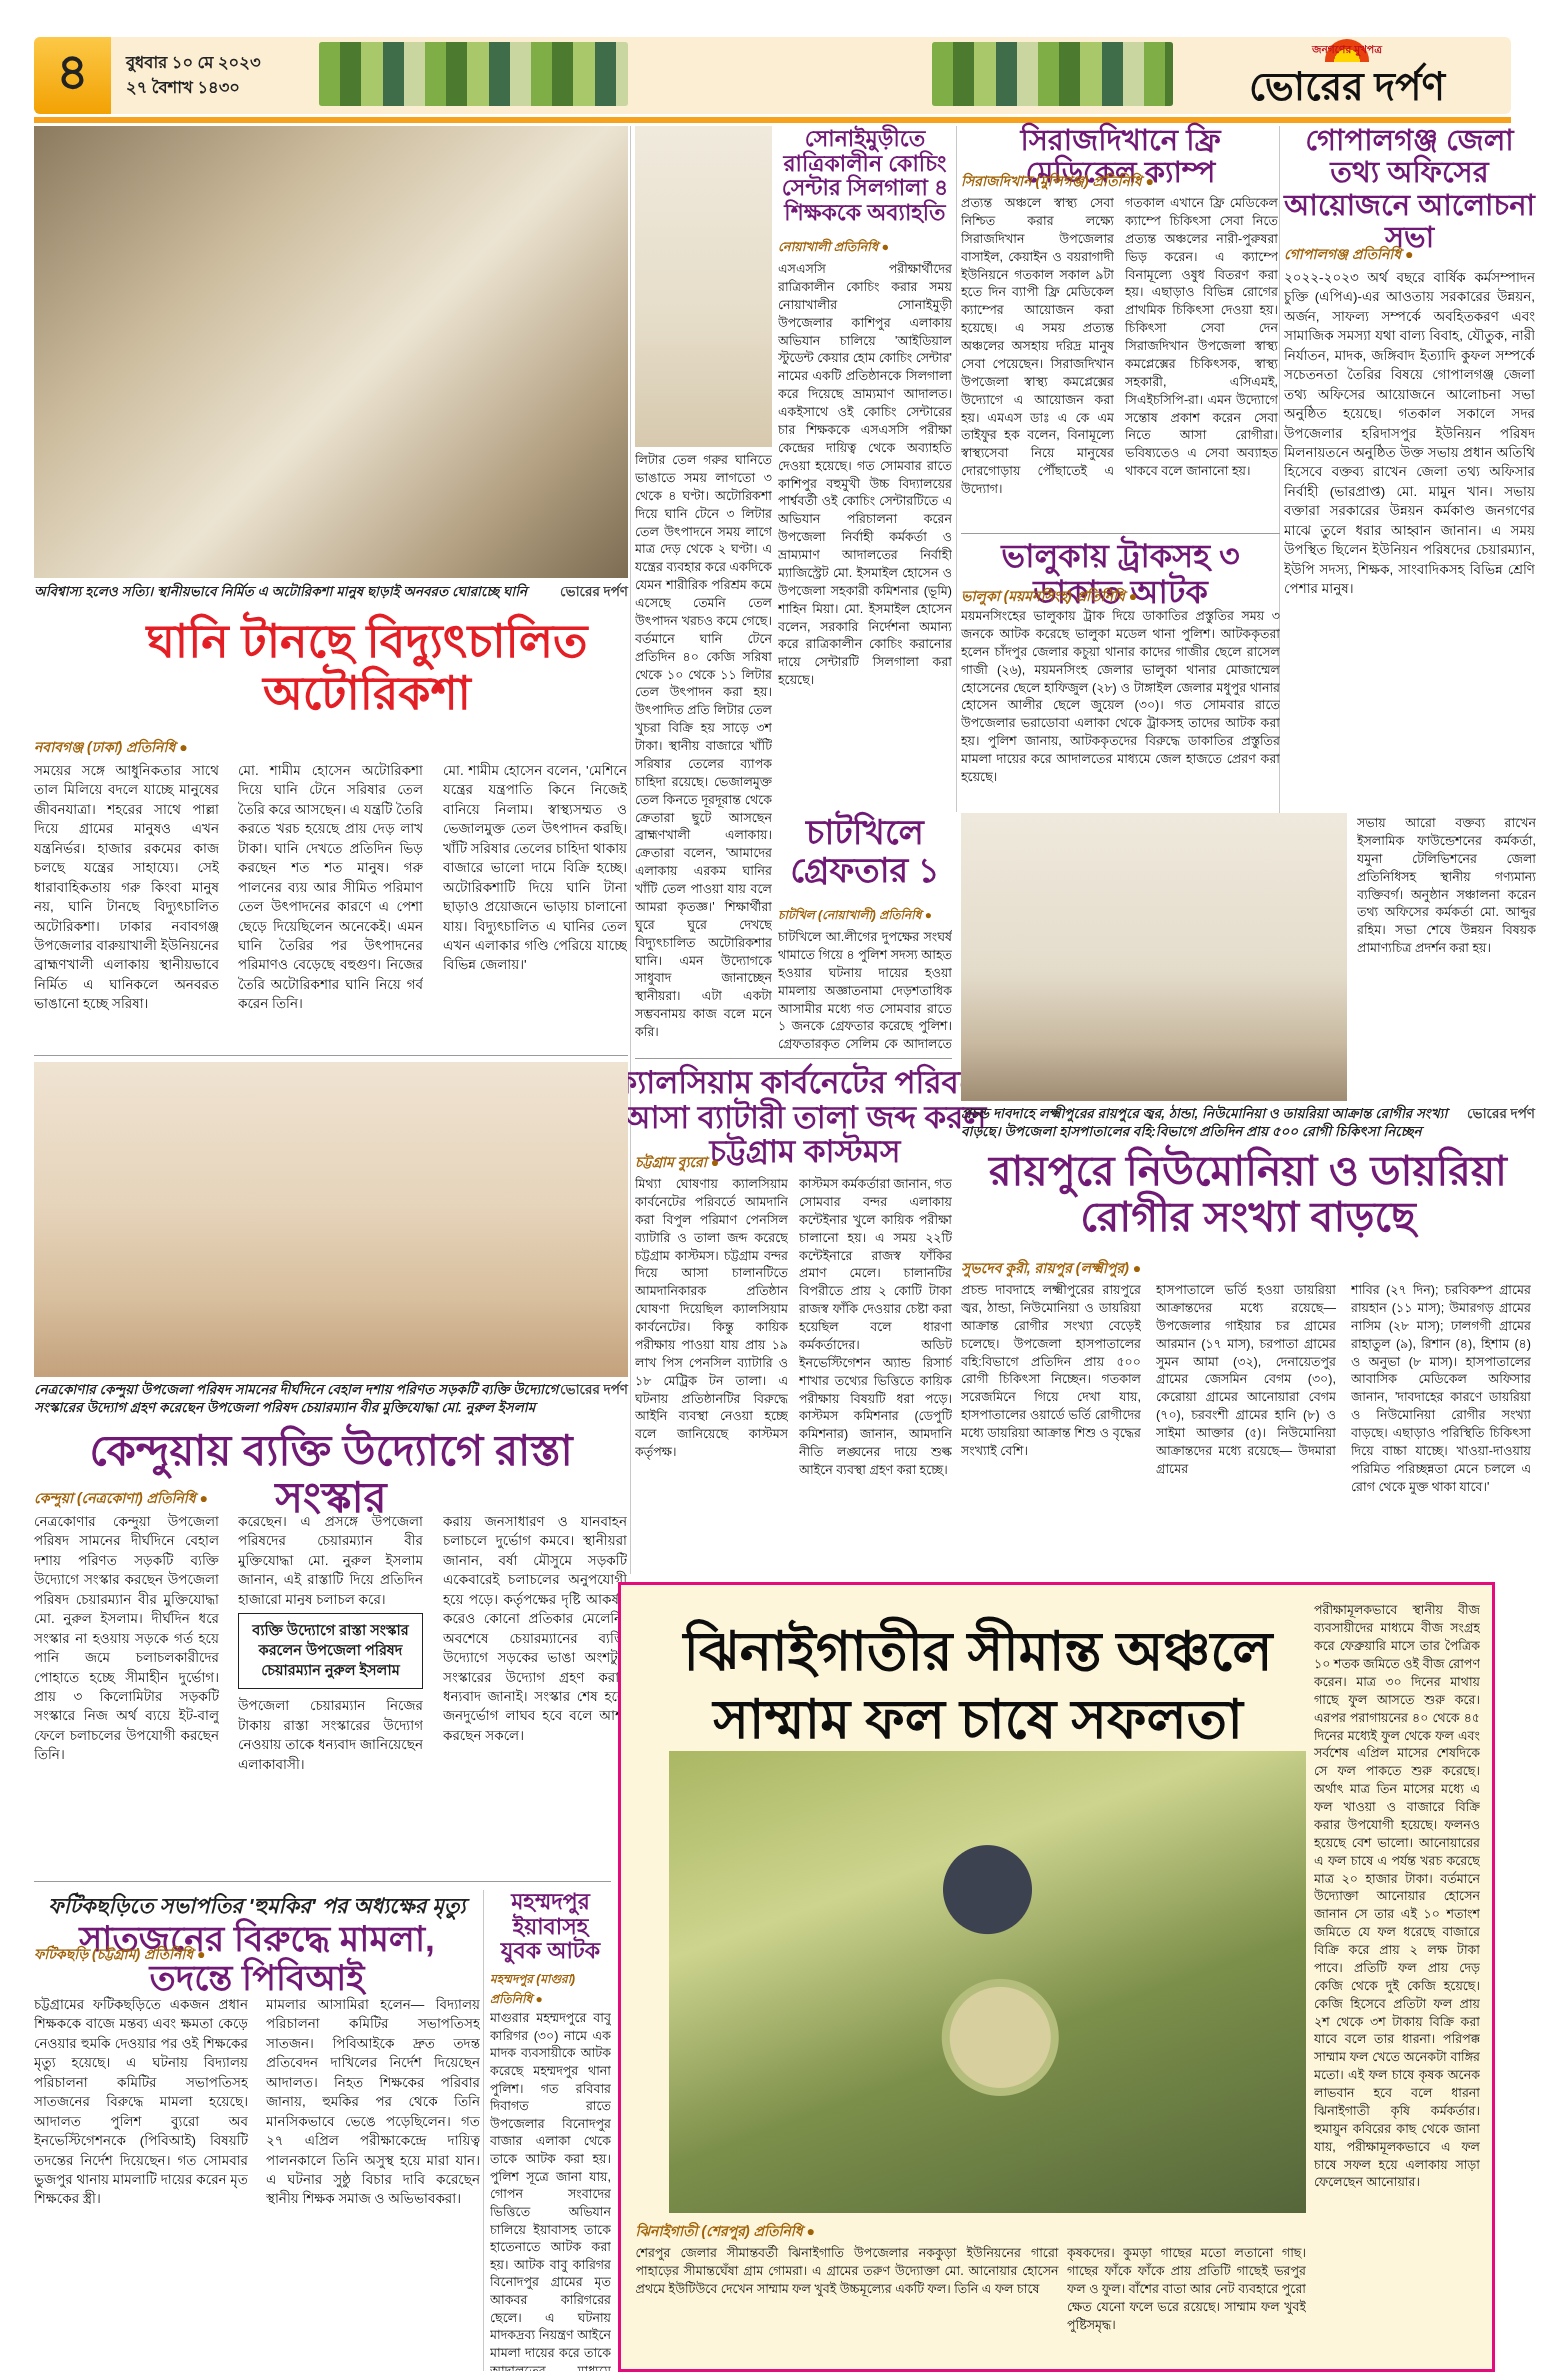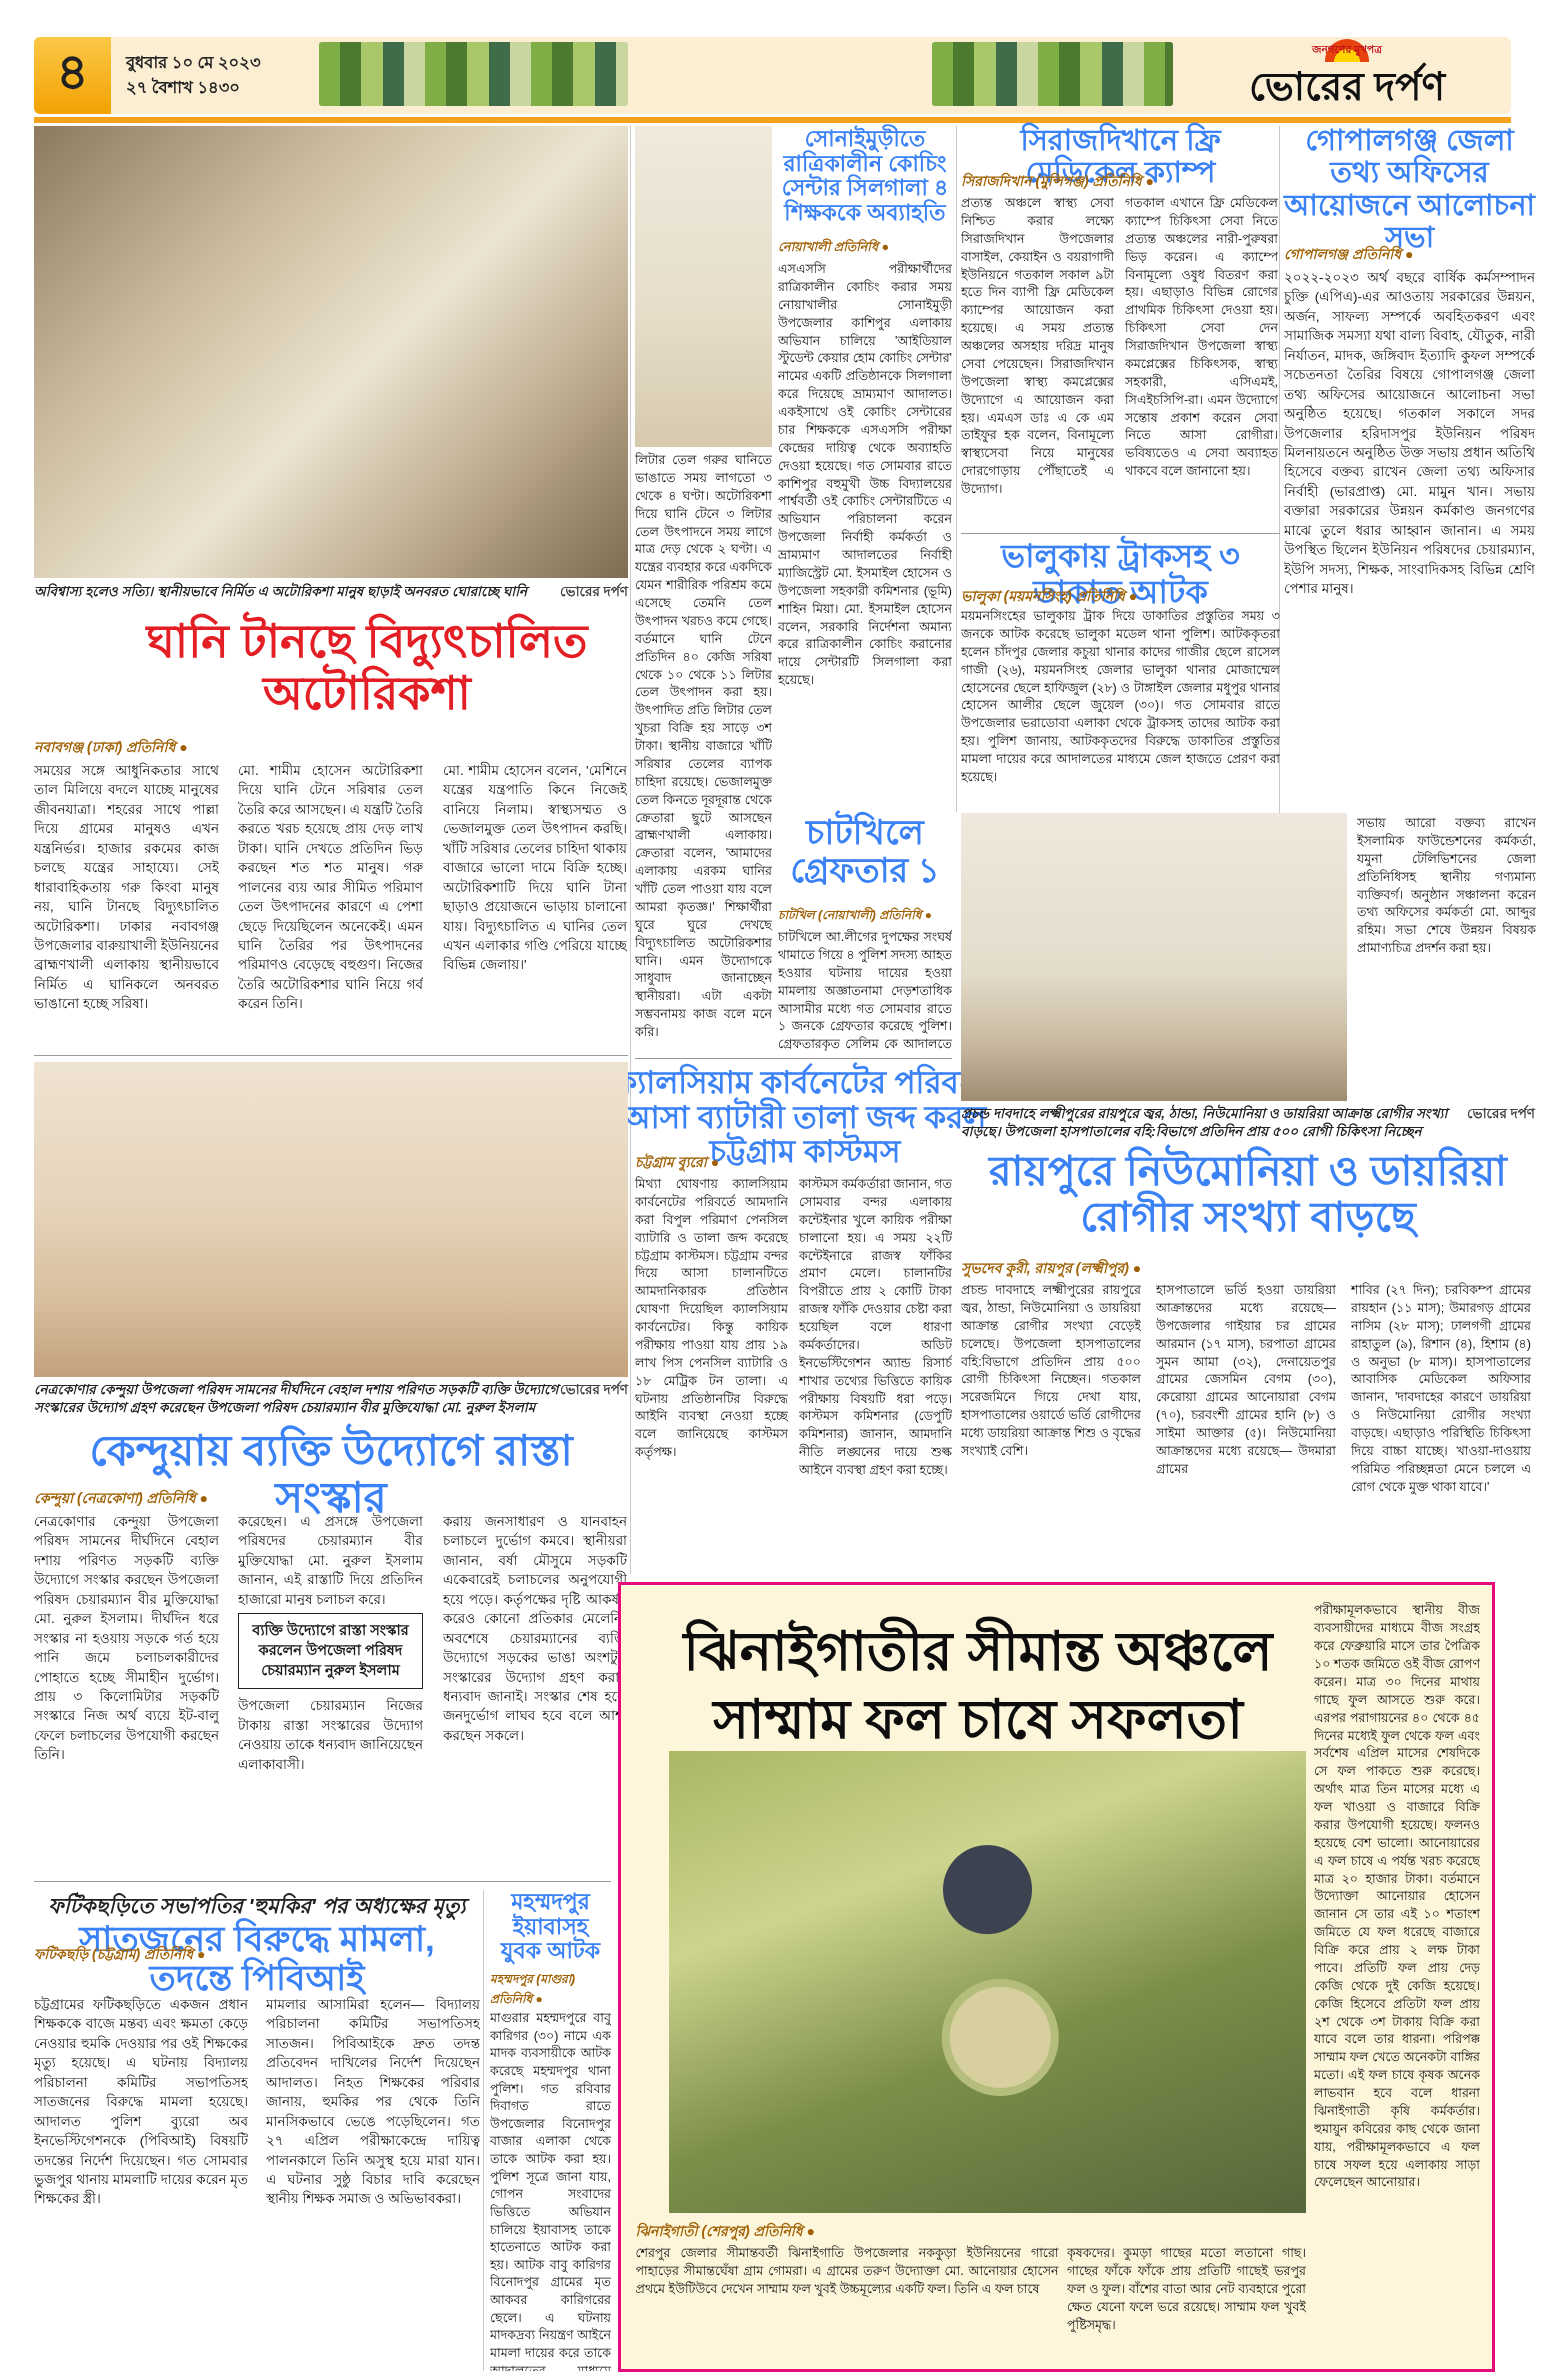--- a/index.html
+++ b/index.html
@@ -17,21 +17,21 @@
   .section-title{top:44px;font-size:44px;font-weight:bold;color:#111;text-align:center;letter-spacing:1px;}
   .tagline{top:42px;font-size:10.6px;color:#c2121c;font-weight:bold;text-align:center;}
   .masthead-logo{top:56px;font-size:39px;font-weight:bold;color:#111;text-align:center;white-space:nowrap;}
   .sun{top:39px;width:44px;height:23px;background:radial-gradient(circle at 50% 100%,#ffd400 0 40%,#e8420e 41% 75%,transparent 76%);
        border-radius:44px 44px 0 0;}
   .orange-rule{left:34px;top:117px;width:1477px;height:5.8px;background:#f6a21d;}
   
   .photo{background:linear-gradient(135deg,#d9cdb4,#efe8d8 35%,#bfae8e 70%,#9b8a6c);}
   .caption{font-size:13.5px;font-weight:bold;font-style:italic;color:#222;line-height:1.3;}
   .credit{float:right;font-style:normal;font-weight:bold;color:#444;}
-  .headline{font-weight:bold;color:#3b82f6;text-align:center;line-height:1.12;}
+  .headline{font-weight:bold;color:#701a75;text-align:center;line-height:1.12;}
   .headline-red{color:#e31e24;}
   .kicker{font-weight:bold;font-style:italic;text-align:center;color:#222;}
   .byline{font-size:14px;font-weight:bold;font-style:italic;color:#a16207;}
   .body{font-size:13.5px;line-height:1.44;text-align:justify;overflow:hidden;color:#111;}
   .body-sm{font-size:12.6px;line-height:1.42;}
   .vline{width:1px;background:#c8c8c8;}
   .hline{height:1px;background:#9a9a9a;}
   .pullquote{border:1.9px solid #222;padding:7.7px 5.8px;margin:7.7px 0;font-weight:bold;text-align:center;
              font-size:14.5px;line-height:1.35;background:#fff;}
   

